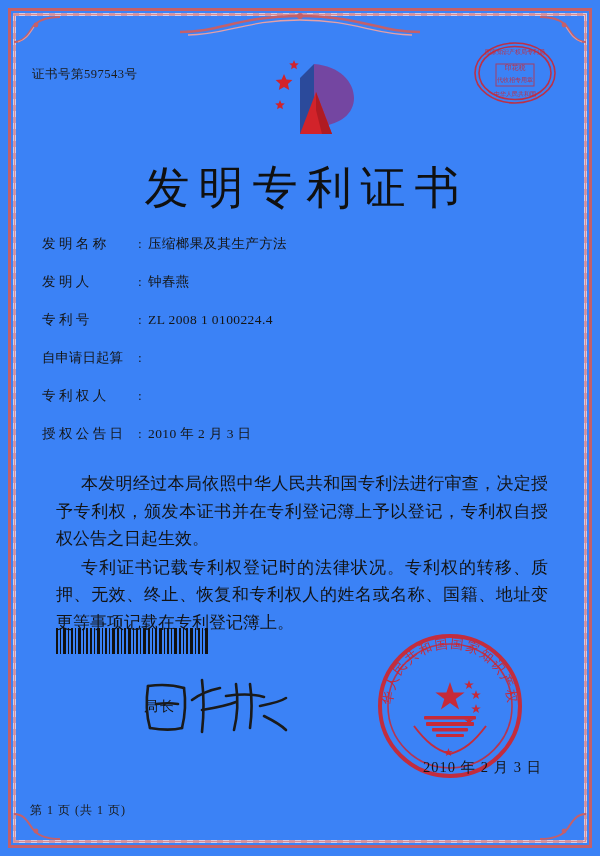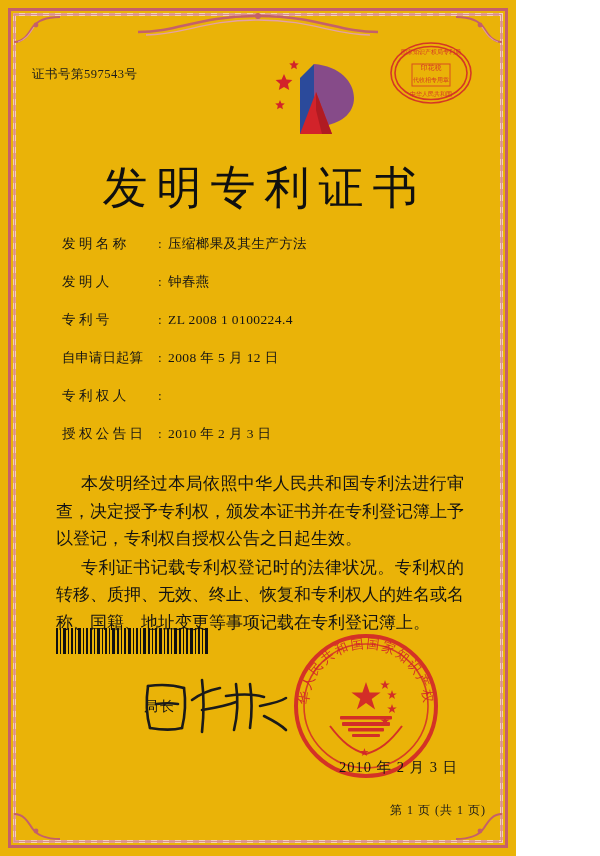--- a/index.html
+++ b/index.html
@@ -10,23 +10,23 @@
   body {
     width: 600px;
     height: 856px;
     font-family: "Liberation Serif", serif;
     color: #1a1a1a;
     overflow: hidden;
   }
 
   .certificate {
     position: relative;
-    width: 516px;
+    width: 600px;
     height: 856px;
-    background: #eab308;
+    background: #3b82f6;
     box-sizing: border-box;
   }
 
   
   .border-outer {
     position: absolute;
     left: 8px; top: 8px; right: 8px; bottom: 8px;
     border: 3px solid #c4606a;
     box-sizing: border-box;
   }
@@ -108,21 +108,21 @@
     text-align: center;
     font-size: 45px;
     letter-spacing: 9px;
     font-weight: normal;
     color: #101010;
     font-family: "Liberation Serif", serif;
   }
 
   .fields {
     position: absolute;
-    left: 32px;
+    left: 12px;
     top: 205px;
     right: 20px;
   }
   .field-row {
     display: flex;
     align-items: baseline;
     height: 38px;
     font-size: 13.5px;
   }
   .field-label {
@@ -198,21 +198,21 @@
     top: 728px;
     font-size: 14.5px;
     letter-spacing: 1px;
     color: #141414;
   }
 
   .page-footer {
     position: absolute;
     left: 0; right: 0;
     top: 772px;
-    text-align: right;
+    text-align: left;
     font-size: 12px;
     letter-spacing: 1px;
     color: #1a1a1a;
   }
 </style>
 </head>
 <body>
 
 <div class="certificate">
 
@@ -297,21 +297,20 @@
         <span class="field-value">钟春燕</span>
       </div>
       <div class="field-row">
         <span class="field-label">专 利 号</span>
         <span class="field-colon">:</span>
         <span class="field-value">ZL 2008 1 0100224.4</span>
       </div>
       <div class="field-row">
         <span class="field-label">自申请日起算</span>
         <span class="field-colon">:</span>
-        <span class="field-value">2008 年 5 月 12 日</span>
       </div>
       <div class="field-row">
         <span class="field-label">专 利 权 人</span>
         <span class="field-colon">:</span>
       </div>
       <div class="field-row">
         <span class="field-label">授 权 公 告 日</span>
         <span class="field-colon">:</span>
         <span class="field-value">2010 年 2 月 3 日</span>
       </div>

